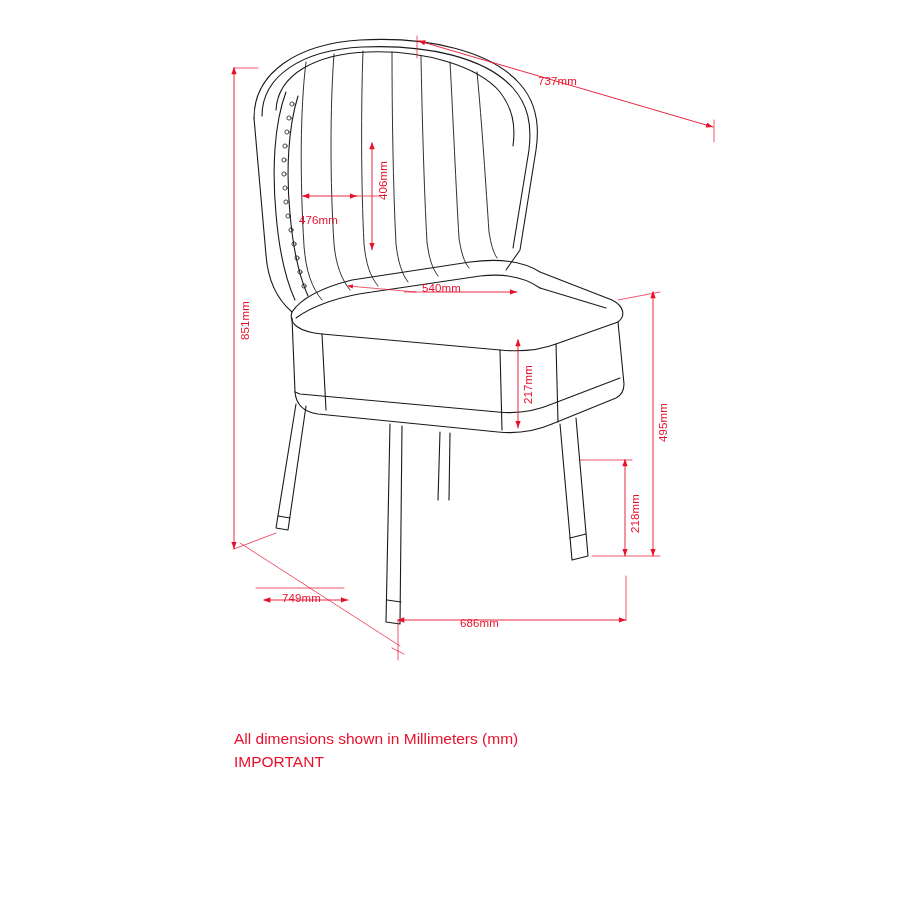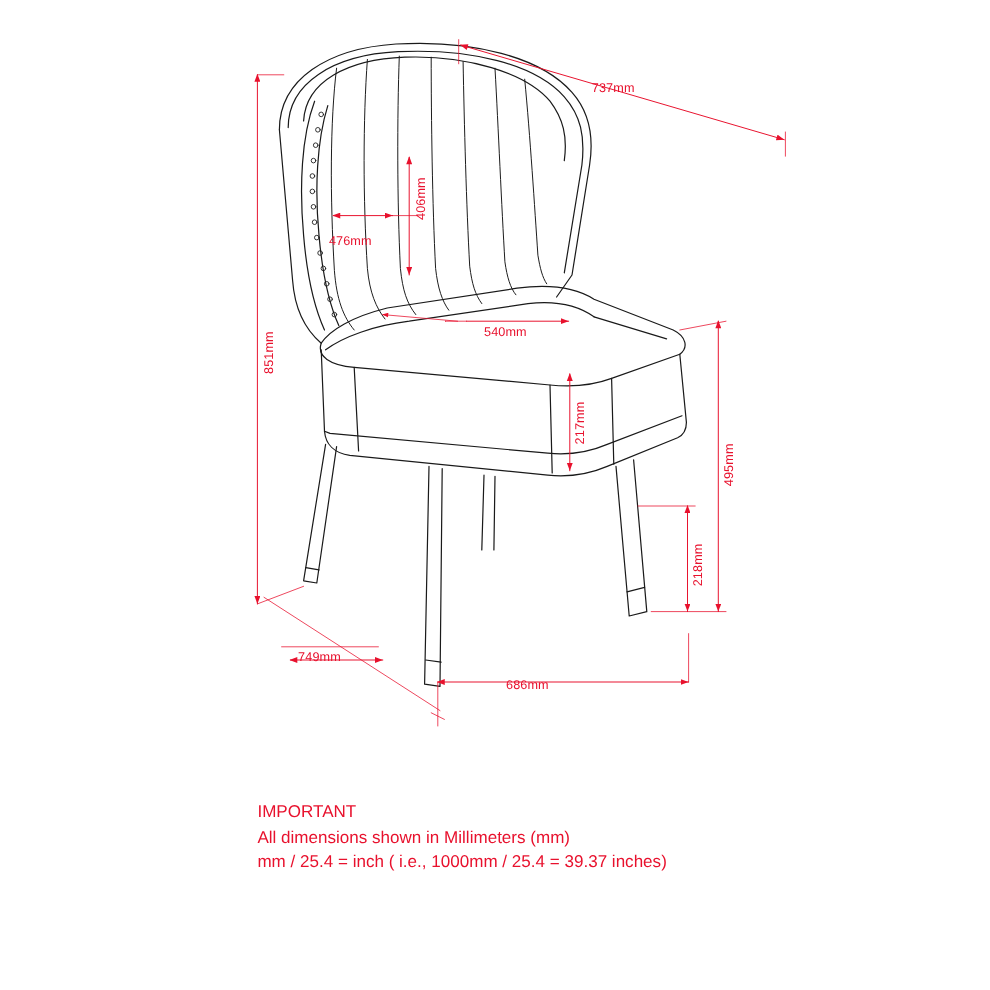--- a/index.html
+++ b/index.html
@@ -195,26 +195,25 @@
           <path d="M392,648 L404,654" stroke-width="0.7"></path>
         </g>
       </g>
     </g>
   </svg>
 
   <div class="dim-label" style="left:538px; top:75px;">737mm</div>
   <div class="dim-label vert" style="left:377px; top:200px;">406mm</div>
   <div class="dim-label" style="left:299px; top:214px;">476mm</div>
   <div class="dim-label vert" style="left:239px; top:340px;">851mm</div>
-  <div class="dim-label" style="left:422px; top:296px;margin-left:18px;">540mm</div>
+  <div class="dim-label" style="left:422px; top:282px;">540mm</div>
   <div class="dim-label vert" style="left:522px; top:404px;">217mm</div>
   <div class="dim-label vert" style="left:657px; top:442px;">495mm</div>
   <div class="dim-label vert" style="left:629px; top:533px;">218mm</div>
-  <div class="dim-label" style="left:271px; top:592px;">749mm</div>
+  <div class="dim-label" style="left:282px; top:592px;">749mm</div>
   <div class="dim-label" style="left:460px; top:617px;">686mm</div>
 
   <div id="notes">
+    <div>All dimensions shown in Millimeters (mm)</div>
     <div>IMPORTANT</div>
-    <div>All dimensions shown in Millimeters (mm)</div>
-    <div>mm / 25.4 = inch ( i.e., 1000mm / 25.4 = 39.37 inches)</div>
   </div>
 
 </div>
 
 </body></html>

